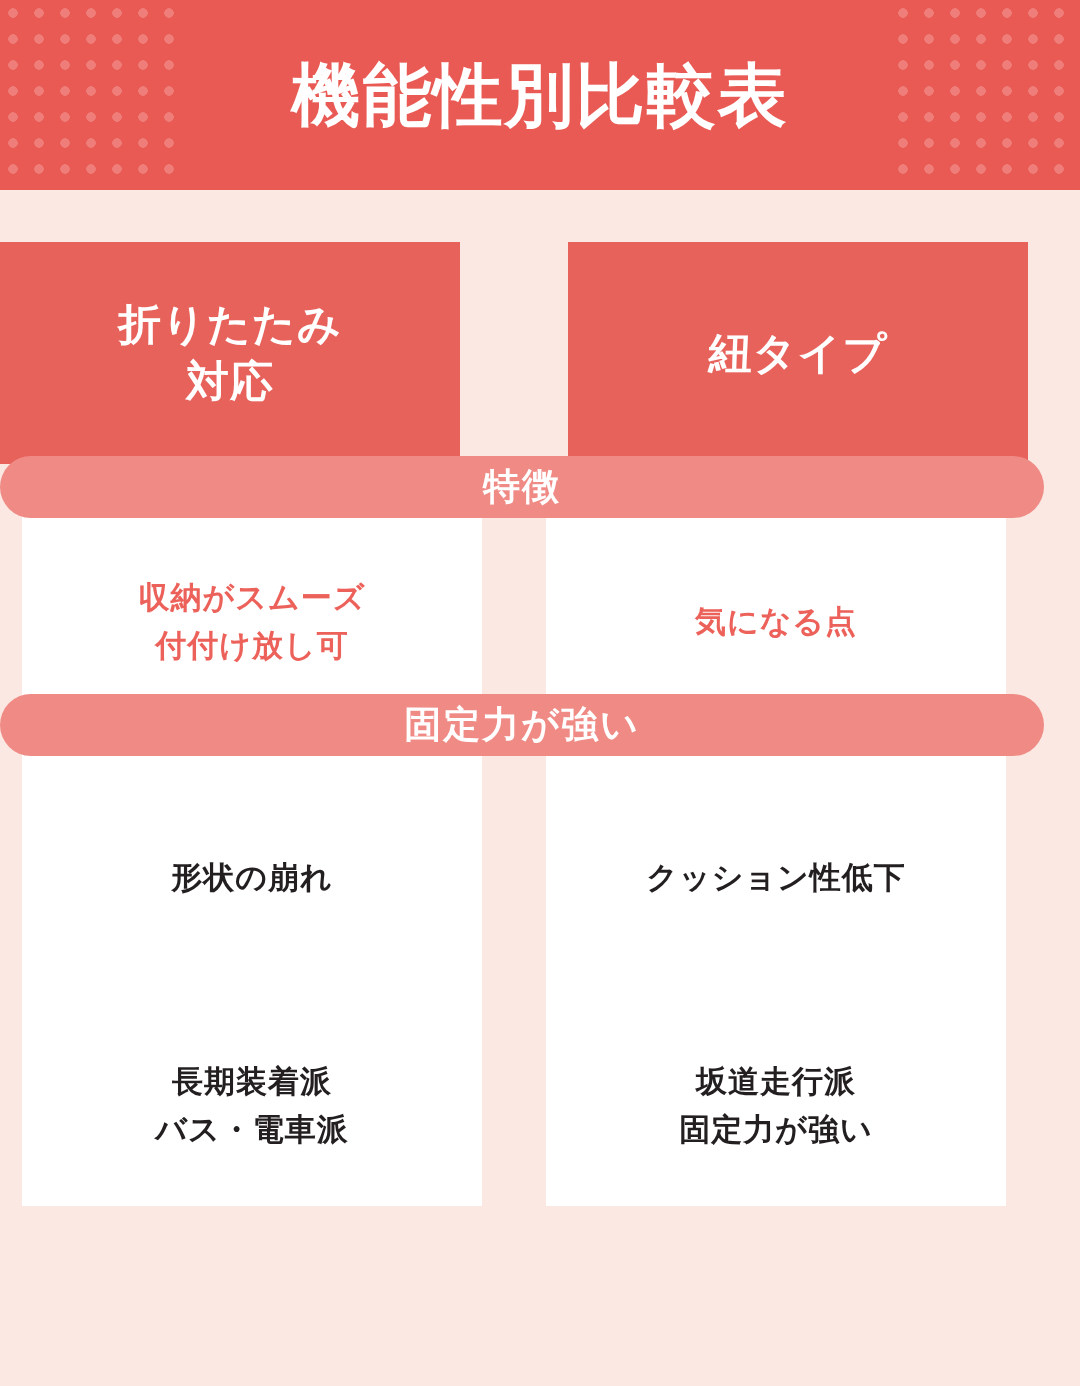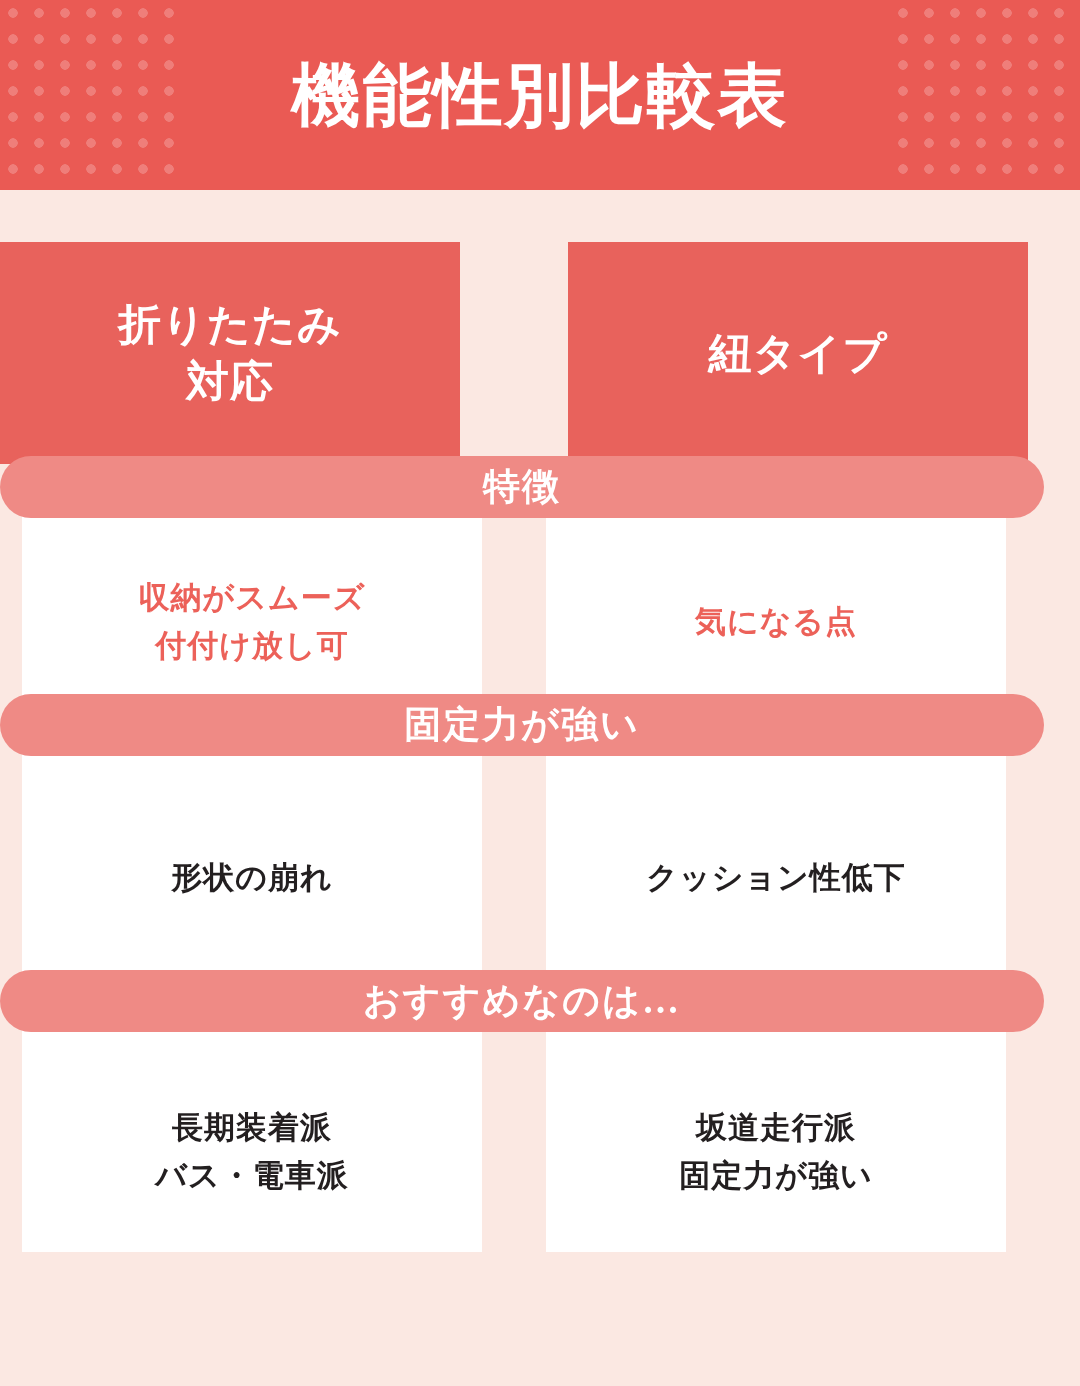--- a/index.html
+++ b/index.html
@@ -175,23 +175,20 @@
       </div>
     </div>
     <div class="cell dark">
       <div>
         <div>クッション性低下</div>
         <div></div>
       </div>
     </div>
   </div>
 
-  <div class="band-wrap">
-    <div class="band">おすすめなのは…</div>
-  </div>
   <div class="cell-row section-3">
     <div class="cell dark">
       <div>
         <div>長期装着派</div>
         <div>バス・電車派</div>
       </div>
     </div>
     <div class="cell dark">
       <div>
         <div>坂道走行派</div>

